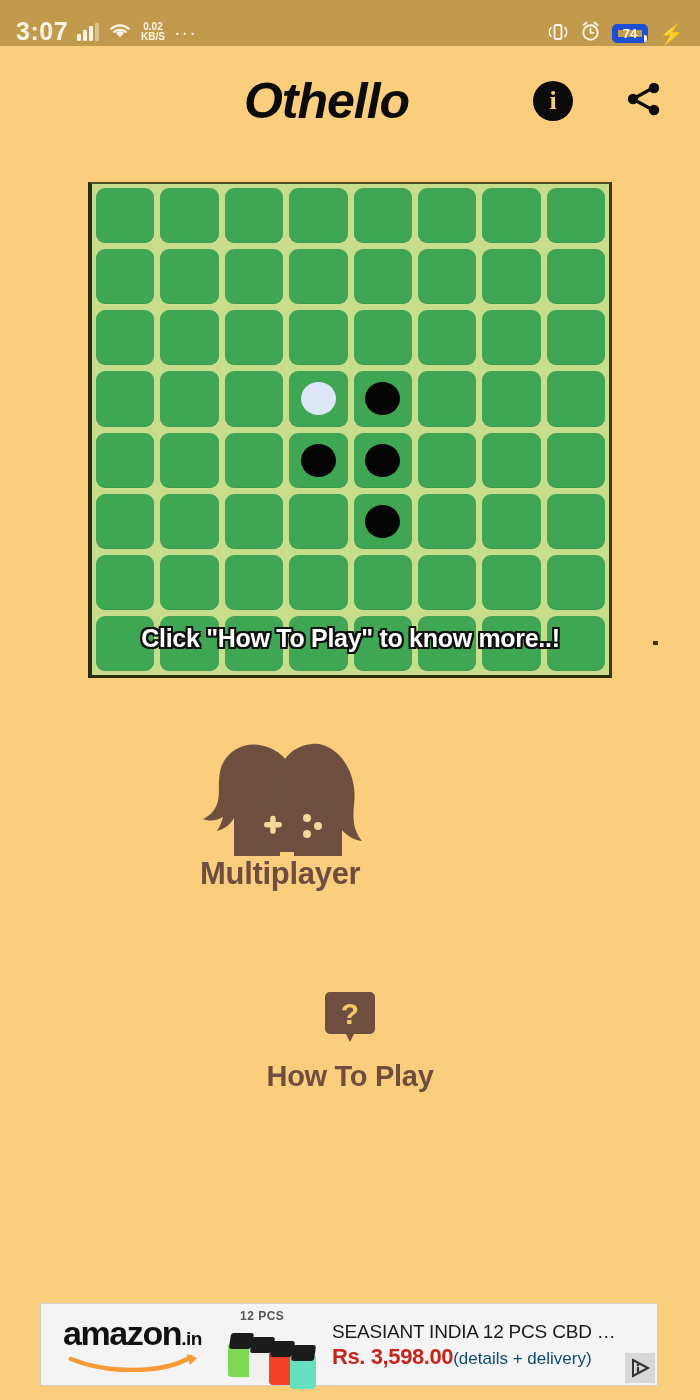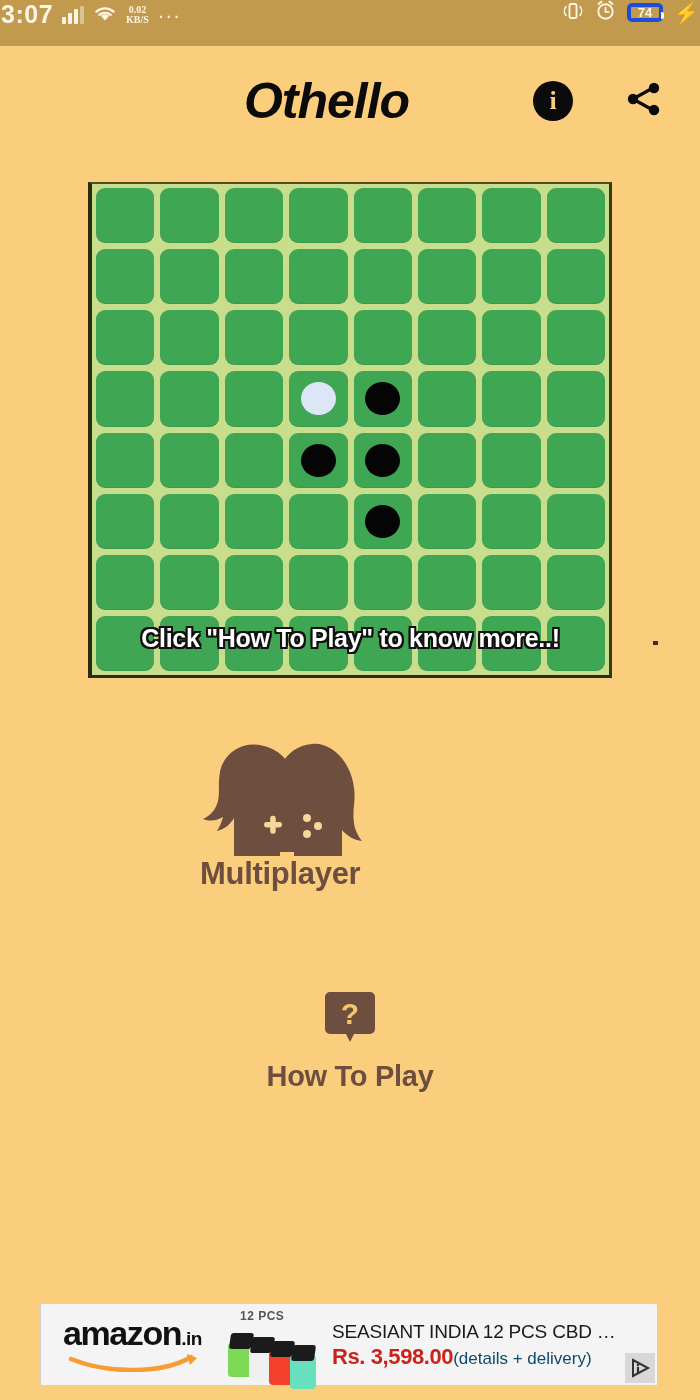--- a/index.html
+++ b/index.html
@@ -7,34 +7,34 @@
     width:700px; height:1400px;
     font-family:"Liberation Sans", sans-serif;
     background:#FBCE7E;
     overflow:hidden;
   }
 
   
   .statusbar{
     position:absolute; top:0; left:0; width:700px; height:46px;
     background:#C19A4E;
-    display:flex; align-items:flex-start; justify-content:space-between;
-    padding:0 1px;
+    display:flex; align-items:flex-end; justify-content:space-between;
+    padding:0 16px;
   }
   .sb-left{ display:flex; align-items:center; gap:9px; }
   .sb-right{ display:flex; align-items:center; gap:11px; }
   .sb-time{ color:#FDF5E6; font-size:25px; font-weight:bold; letter-spacing:.5px;}
   .sig{ display:flex; align-items:flex-end; gap:2px; height:18px;}
   .sig i{ display:block; width:4px; background:#FDF5E6; border-radius:1px; }
   .sig i:nth-child(1){height:7px;} .sig i:nth-child(2){height:11px;}
   .sig i:nth-child(3){height:15px;} .sig i:nth-child(4){height:18px;opacity:.45;}
-  .kbs{ color:#FDF5E6; font-size:10px; font-weight:bold; line-height:10px; text-align:center;font-family:Liberation Serif, serif;}
+  .kbs{ color:#FDF5E6; font-size:10px; font-weight:bold; line-height:10px; text-align:center;}
   .dots3{ color:#FDF5E6; font-size:20px; letter-spacing:1px; line-height:10px;}
   .battery{
-    width:36px;height:19px;border:4px solid #1d4ed8;border-radius:5px;
+    width:36px;height:19px;border:6px solid #1d4ed8;border-radius:5px;
     display:flex;align-items:center;justify-content:center;position:relative;
   }
   .battery:after{content:"";position:absolute;right:-5px;top:5px;width:3px;height:7px;
     background:#FDF5E6;border-radius:0 2px 2px 0;}
   .battery span{ color:#FDF5E6;font-size:13px;font-weight:bold;}
   .bolt{ color:#FDF5E6;font-size:20px;line-height:18px;}
 
   
   .appbar{
     position:absolute; top:46px; left:0; width:693px; height:110px;

